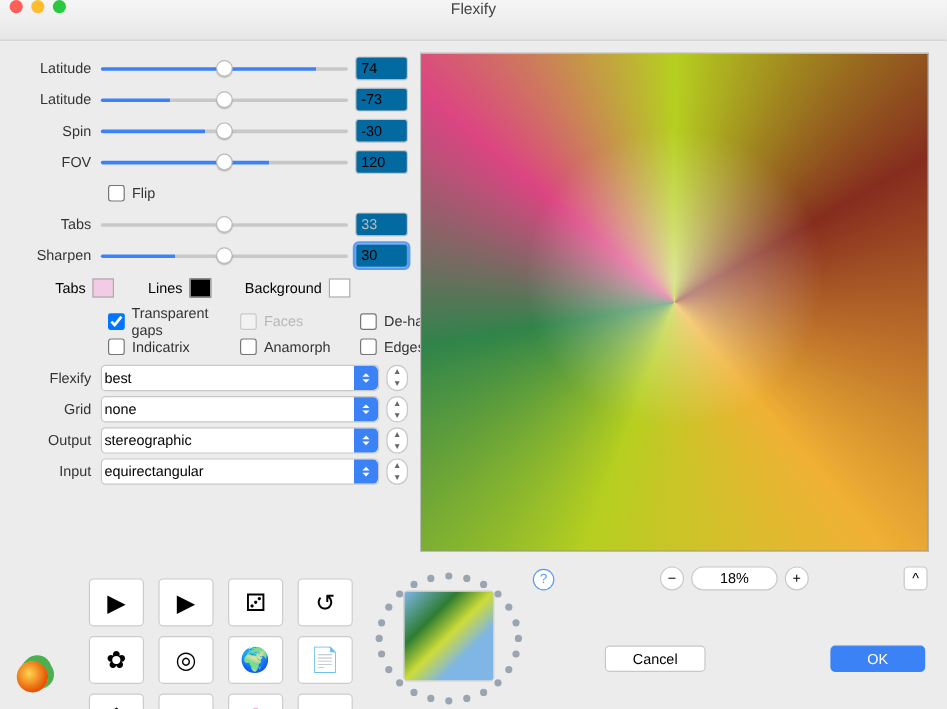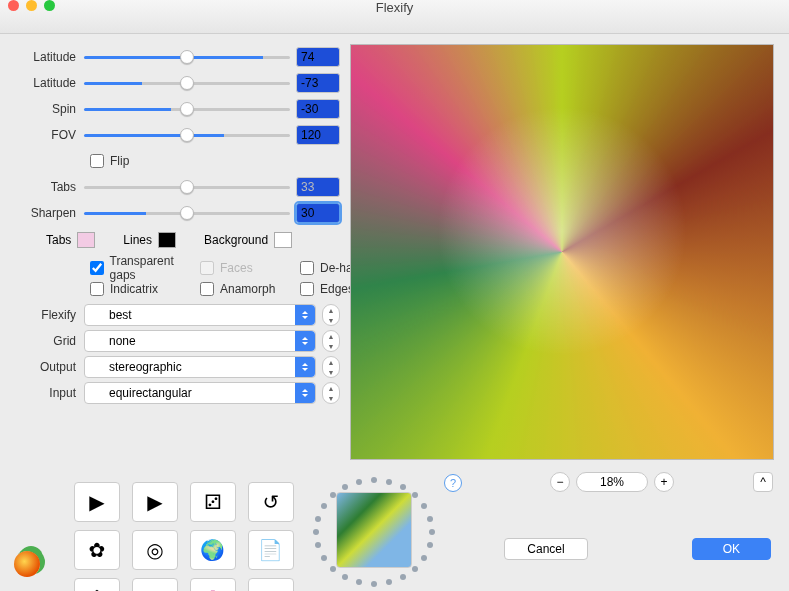--- a/index.html
+++ b/index.html
@@ -10,32 +10,32 @@
   .tl.red { background:#ff5f57; } .tl.yel{background:#ffbd2e;} .tl.grn{background:#28c840;}
   .title { position:absolute; left:0; right:0; text-align:center; font-size:13px; color:#444; }
   .main { display:flex; padding:10px 12px 8px 12px; gap:10px; }
   .left { width: 328px; }
   .right { flex:1; }
   .row { display:flex; align-items:center; height:26px; }
   .lbl { width:72px; text-align:right; padding-right:8px; color:#333; }
   .slider { flex:1; -webkit-appearance:none; height:3px; background:#c8c8c8; border-radius:2px; outline:none; margin-right:6px; }
   .slider::-webkit-slider-thumb { -webkit-appearance:none; width:14px; height:14px; border-radius:50%; background:#fff; border:1px solid #bbb; box-shadow:0 1px 1px rgba(0,0,0,.2); }
   .slider.blue { background: linear-gradient(to right,#3b82f6 var(--p,50%), #c8c8c8 var(--p,50%)); }
-  .val { width:44px; height:20px; border:1px solid #c7c7c7; background:#1d4ed8; border-radius:3px; text-align:left; padding:2px 4px; font-size:12px; }
+  .val { width:44px; height:20px; border:1px solid #c7c7c7; background:#0369a1; border-radius:3px; text-align:left; padding:2px 4px; font-size:12px; }
   .val.focus { outline:2px solid #5a9ded; border-color:#5a9ded; }
   .swatch-row { display:flex; align-items:center; margin:6px 0 4px 34px; gap:28px; }
   .swgroup { display:flex; align-items:center; gap:6px; }
   .swatch { width:18px; height:16px; border:1px solid #aaa; background:#fff; }
   .swatch.pink{background:#f3cbe4;} .swatch.black{background:#000;}
   .cb { display:flex; align-items:center; gap:6px; color:#333; }
   .cb input { width:14px; height:14px; }
   .cb.dis { color:#b7b7b7; }
   .cb-grid { margin:6px 0 6px 78px; display:grid; grid-template-columns: 110px 100px 80px; row-gap:0; }
   .dd-row { display:flex; align-items:center; height:26px; }
-  .dd { flex:1; height:22px; border:1px solid #c8c8c8; border-radius:4px; background:#fff; display:flex; align-items:center; padding:0 24px; position:relative; }
+  .dd { flex:1; height:22px; border:1px solid #c8c8c8; border-radius:4px; background:#fff; display:flex; align-items:center; padding:0 2px; position:relative; }
   .dd .arrow { position:absolute; right:0; top:0; bottom:0; width:20px; background:#3b82f6; border-radius:0 4px 4px 0; display:flex; flex-direction:column; align-items:center; justify-content:center; }
   .dd .arrow::before { content:""; border:3px solid transparent; border-bottom-color:#fff; margin-bottom:1px;}
   .dd .arrow::after { content:""; border:3px solid transparent; border-top-color:#fff; margin-top:1px;}
   .stepper { margin-left:6px; width:18px; height:22px; border:1px solid #c8c8c8; border-radius:10px; background:#fff; display:flex; flex-direction:column; }
   .stepper div{ flex:1; display:flex; align-items:center; justify-content:center; font-size:7px; color:#666;}
   .btn-grid { margin:10px 0 0 62px; display:grid; grid-template-columns: repeat(4,46px); grid-auto-rows:40px; gap:8px 12px; }
   .thumb { width:46px; height:40px; border:1px solid #ccc; border-radius:4px; background:#fff; display:flex; align-items:center; justify-content:center; font-size:20px; }
   .preview { width:424px; height:416px; border:1px solid #bbb; background:#888; display:flex; align-items:center; justify-content:center; overflow:hidden; position:relative; }
   .preview-inner { width:100%; height:100%; background:
     radial-gradient(circle at 50% 45%, rgba(255,255,255,.5) 0%, transparent 40%),

